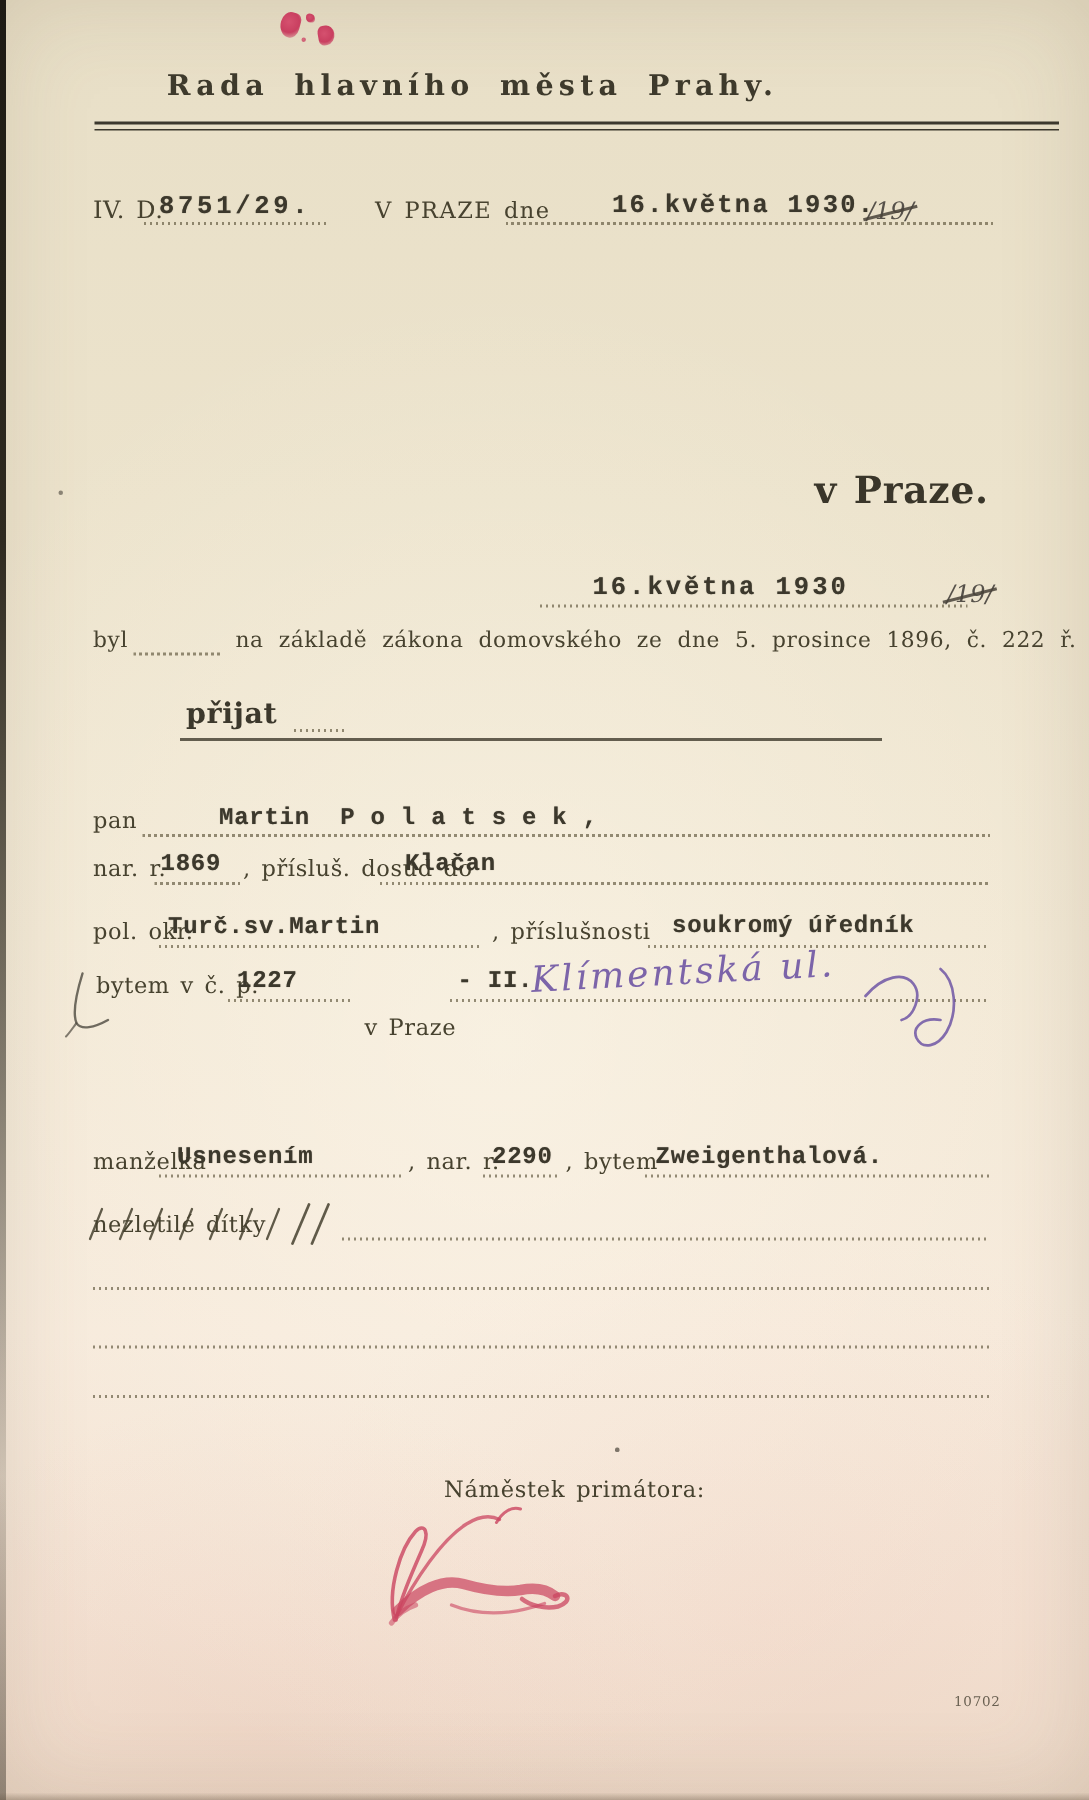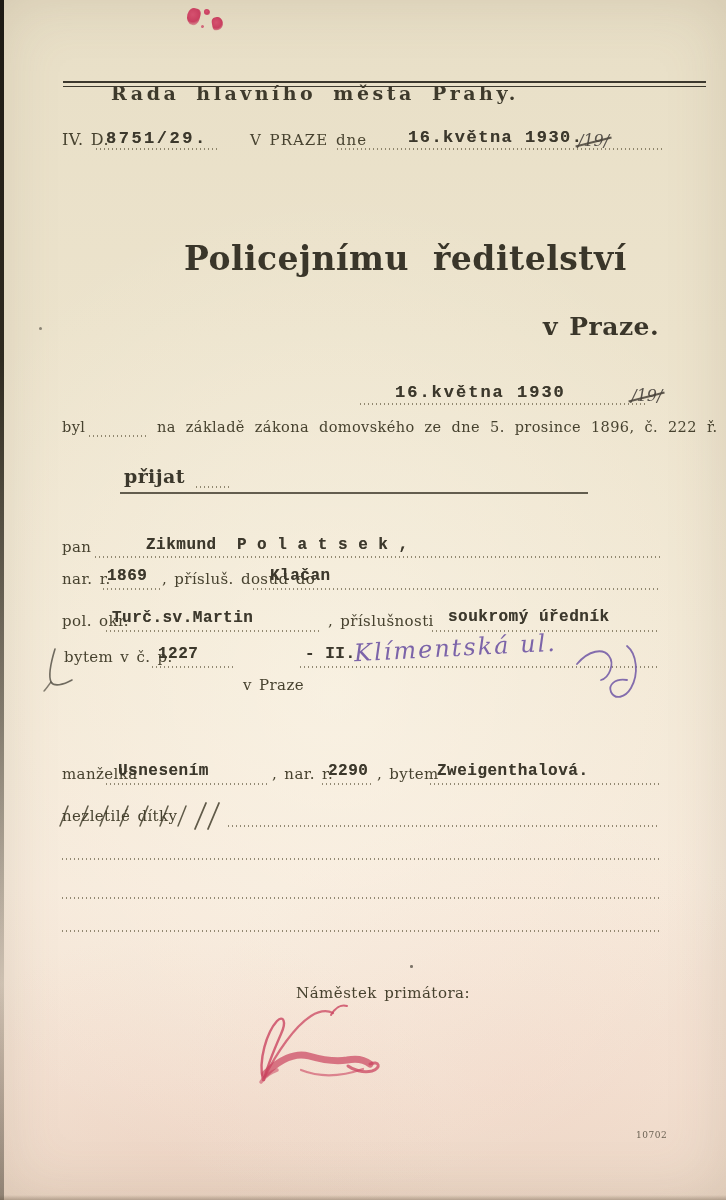--- a/index.html
+++ b/index.html
@@ -42,53 +42,52 @@
   <div class="abs blot" style="left:187px;top:8px;width:13px;height:17px;border-radius:60% 40% 55% 70%;transform:rotate(15deg);"></div>
   <div class="abs blot" style="left:204px;top:9px;width:6px;height:6px;border-radius:50% 70% 45% 60%;"></div>
   <div class="abs blot" style="left:212px;top:17px;width:11px;height:13px;border-radius:45% 60% 70% 40%;transform:rotate(-10deg);"></div>
   <div class="abs blot" style="left:201px;top:25px;width:3px;height:3px;border-radius:50%;opacity:.8;"></div>
 
   
   <div class="abs speck" style="left:39px;top:327px;width:3px;height:3px;opacity:.6;"></div>
   <div class="abs speck" style="left:410px;top:965px;width:2.5px;height:2.5px;opacity:.7;"></div>
 
   
-  <div class="abs printed" style="left:0;top:48px;width:630px;text-align:center;font-size:19px;font-weight:700;letter-spacing:3.5px;word-spacing:7px;color:#3e3a2c;margin-top:36px;">Rada hlavního města Prahy.</div>
+  <div class="abs printed" style="left:0;top:48px;width:630px;text-align:center;font-size:19px;font-weight:700;letter-spacing:3.5px;word-spacing:7px;color:#3e3a2c;">Rada hlavního města Prahy.</div>
   <div class="abs rule-double" style="left:63px;top:81px;width:643px;"></div>
 
   
   <span class="abs printed" style="left:62px;top:132px;font-size:16px;">IV. D.</span>
   <div class="abs dotline" style="left:96px;top:148px;width:122px;"></div>
   <span class="abs typed" style="left:106px;top:130px;font-size:17px;letter-spacing:2.5px;">8751/29.</span>
   <span class="abs printed" style="left:250px;top:133px;letter-spacing:1px;">V PRAZE dne</span>
   <div class="abs dotline" style="left:337px;top:148px;width:325px;"></div>
   <span class="abs typed" style="left:408px;top:129px;font-size:17px;letter-spacing:1.5px;">16.května 1930.</span>
   <span class="abs hand struck" style="left:578px;top:131px;font-size:16px;">/19/</span>
 
   
-  <div class="abs printed" style="left:184px;top:242px;font-size:33px;font-weight:700;letter-spacing:.5px;word-spacing:12px;color:#3a362a;">Policejnímu ředitelství</div>
   <div class="abs printed" style="left:543px;top:314px;font-size:25px;font-weight:700;letter-spacing:.5px;color:#3a362a;">v Praze.</div>
 
   
   <div class="abs dotline" style="left:360px;top:403px;width:285px;"></div>
   <span class="abs typed" style="left:395px;top:384px;font-size:17px;letter-spacing:2px;">16.května 1930</span>
   <span class="abs hand struck" style="left:595px;top:386px;font-size:16px;">/19/</span>
 
   <span class="abs printed" style="left:62px;top:420px;font-size:14.5px;">byl</span>
   <div class="abs dotline" style="left:89px;top:435px;width:58px;"></div>
   <span class="abs printed" style="left:157px;top:420px;font-size:14.5px;word-spacing:5px;">na základě zákona domovského ze dne 5. prosince 1896, č. 222 ř. z.</span>
 
   <span class="abs printed" style="left:124px;top:467px;font-size:19px;font-weight:700;color:#3c382c;">přijat</span>
   <div class="abs dotline" style="left:196px;top:486px;width:36px;"></div>
   <div class="abs" style="left:120px;top:492px;width:468px;height:2px;background:rgba(62,57,44,.8);"></div>
 
   
   <span class="abs printed" style="left:62px;top:540px;">pan</span>
   <div class="abs dotline" style="left:95px;top:556px;width:565px;"></div>
-  <span class="abs typed" style="left:146px;top:537px;">Zikmund  P o l a t s e k ,</span>
+  <span class="abs typed" style="left:146px;top:537px;">Martin  P o l a t s e k ,</span>
 
   <span class="abs printed" style="left:62px;top:572px;">nar. r.</span>
   <div class="abs dotline" style="left:103px;top:588px;width:57px;"></div>
   <span class="abs typed" style="left:107px;top:568px;">1869</span>
   <span class="abs printed" style="left:162px;top:572px;">, přísluš. dosud do</span>
   <div class="abs dotline" style="left:253px;top:588px;width:407px;"></div>
   <span class="abs typed" style="left:270px;top:568px;">Klačan</span>
 
   <span class="abs printed" style="left:62px;top:614px;">pol. okr.</span>
   <div class="abs dotline" style="left:106px;top:630px;width:216px;"></div>

